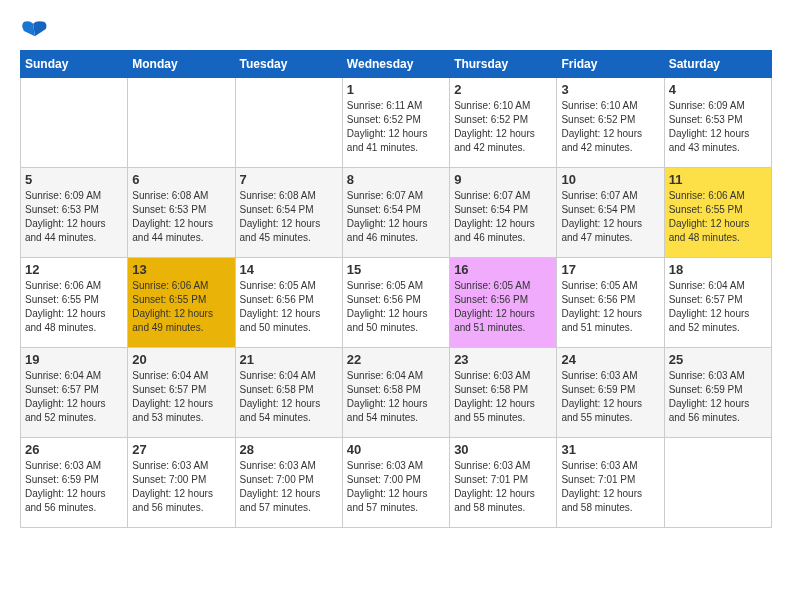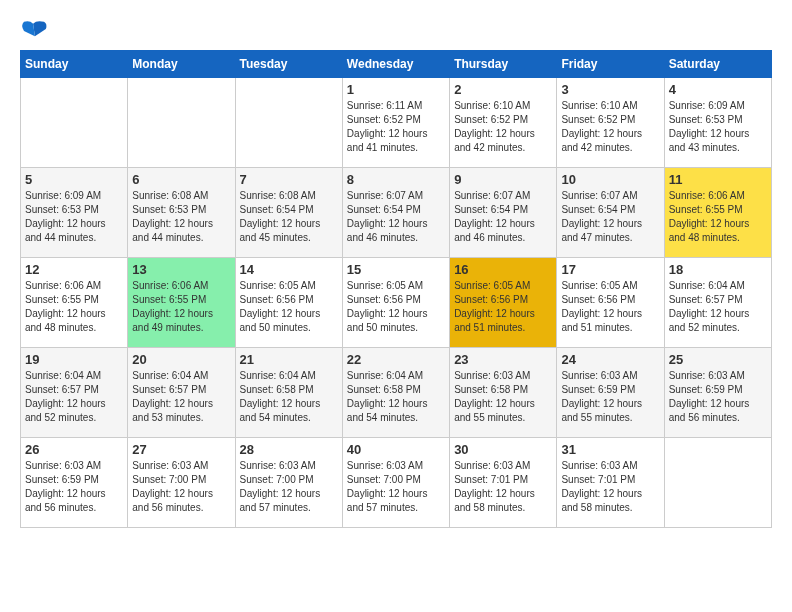--- a/index.html
+++ b/index.html
@@ -162,33 +162,33 @@
         <td style="background-color: #fde047;">
           <div class="day-number">11</div>
           <div class="cell-info"><span>Sunrise: 6:06 AM</span><br><span>Sunset: 6:55 PM</span><br><span>Daylight: 12 hours<br>and 48 minutes.</span></div>
         </td>
       </tr>
       <tr>
         <td style="background-color: rgb(255, 255, 255);">
           <div class="day-number">12</div>
           <div class="cell-info"><span>Sunrise: 6:06 AM</span><br><span>Sunset: 6:55 PM</span><br><span>Daylight: 12 hours<br>and 48 minutes.</span></div>
         </td>
-        <td style="background-color: #86efac;">
+        <td style="background-color: #eab308;">
           <div class="day-number">13</div>
           <div class="cell-info"><span>Sunrise: 6:06 AM</span><br><span>Sunset: 6:55 PM</span><br><span>Daylight: 12 hours<br>and 49 minutes.</span></div>
         </td>
         <td style="background-color: rgb(255, 255, 255);">
           <div class="day-number">14</div>
           <div class="cell-info"><span>Sunrise: 6:05 AM</span><br><span>Sunset: 6:56 PM</span><br><span>Daylight: 12 hours<br>and 50 minutes.</span></div>
         </td>
         <td style="background-color: rgb(255, 255, 255);">
           <div class="day-number">15</div>
           <div class="cell-info"><span>Sunrise: 6:05 AM</span><br><span>Sunset: 6:56 PM</span><br><span>Daylight: 12 hours<br>and 50 minutes.</span></div>
         </td>
-        <td style="background-color: #eab308;">
+        <td style="background-color: #f0abfc;">
           <div class="day-number">16</div>
           <div class="cell-info"><span>Sunrise: 6:05 AM</span><br><span>Sunset: 6:56 PM</span><br><span>Daylight: 12 hours<br>and 51 minutes.</span></div>
         </td>
         <td style="background-color: rgb(255, 255, 255);">
           <div class="day-number">17</div>
           <div class="cell-info"><span>Sunrise: 6:05 AM</span><br><span>Sunset: 6:56 PM</span><br><span>Daylight: 12 hours<br>and 51 minutes.</span></div>
         </td>
         <td style="background-color: rgb(255, 255, 255);">
           <div class="day-number">18</div>
           <div class="cell-info"><span>Sunrise: 6:04 AM</span><br><span>Sunset: 6:57 PM</span><br><span>Daylight: 12 hours<br>and 52 minutes.</span></div>

